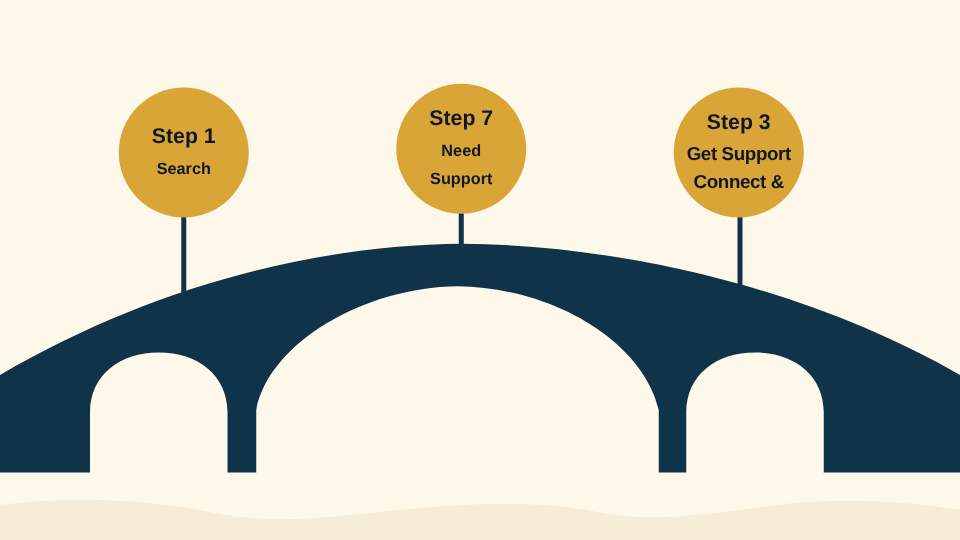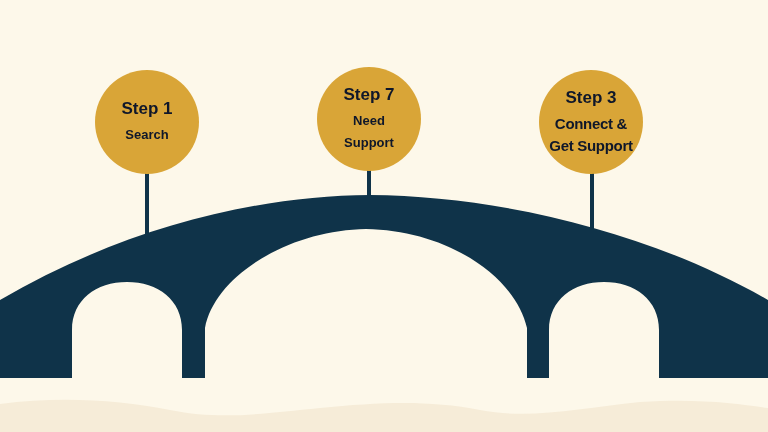--- a/index.html
+++ b/index.html
@@ -35,16 +35,16 @@
   </div>
 
   <div class="step" style="left:317px; top:67px;">
     <div class="num">Step 7</div>
     <div class="lbl">Need</div>
     <div class="lbl">Support</div>
   </div>
 
   <div class="step" style="left:539px; top:70px;">
     <div class="num">Step 3</div>
+    <div class="lbl small">Get Support</div>
     <div class="lbl small">Connect &amp;</div>
-    <div class="lbl small">Get Support</div>
   </div>
 </div>
 
 </body></html>

